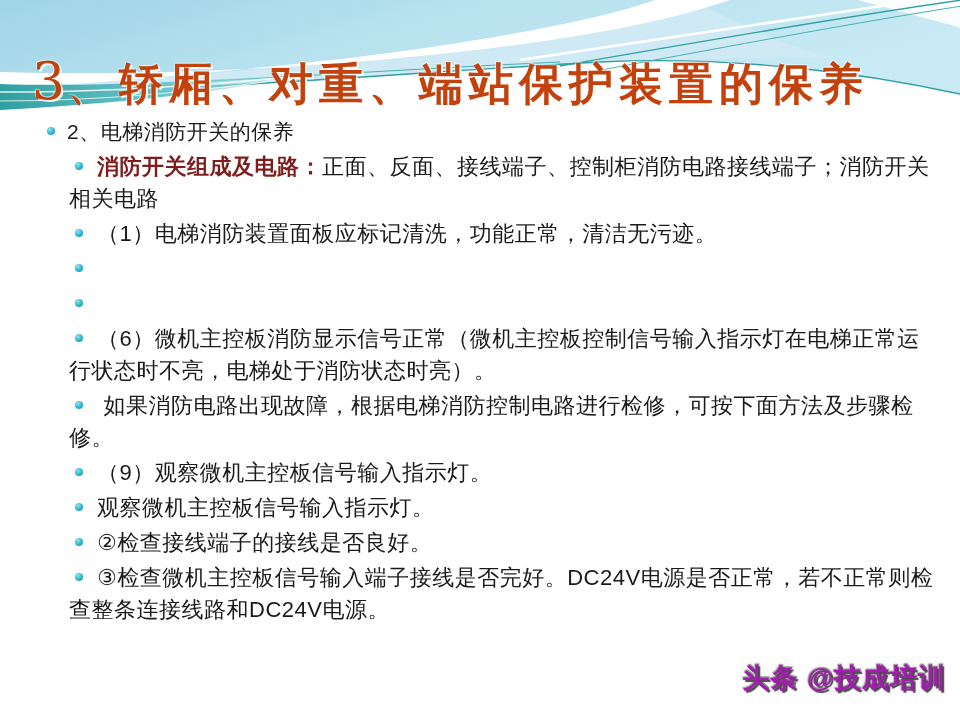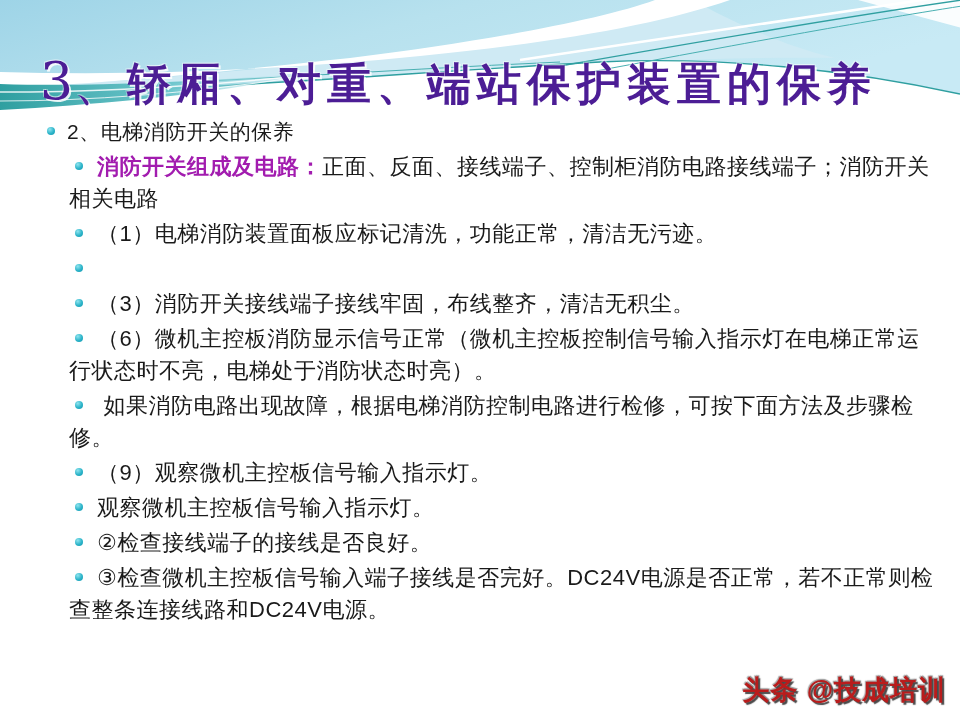--- a/index.html
+++ b/index.html
@@ -3,42 +3,42 @@
 <meta charset="utf-8">
 <style>
   html,body{margin:0;padding:0;}
   body{
     width:960px;height:720px;position:relative;overflow:hidden;
     background:#ffffff;
     font-family:"Liberation Sans","DejaVu Sans",sans-serif;
   }
   .header-art{position:absolute;top:0;left:0;width:960px;height:132px;z-index:1;}
   .title{
-    position:absolute;left:40px;top:18px;z-index:2;white-space:nowrap;
-    font-weight:bold;color:#4c1d95;font-size:44px;letter-spacing:6px;
+    position:absolute;left:32px;top:18px;z-index:2;white-space:nowrap;
+    font-weight:bold;color:#c2410c;font-size:44px;letter-spacing:6px;
     text-shadow:2px 2px 0 rgba(255,255,255,.85),-1px -1px 0 rgba(255,255,255,.45),1px -1px 0 rgba(255,255,255,.35);
   }
   .title .num{
     font-family:"DejaVu Serif","Liberation Serif",serif;
     font-weight:normal;font-size:52px;letter-spacing:0;margin-right:2px;
   }
   .content{position:relative;z-index:3;padding-top:116px;}
   .para{position:relative;color:#1a1a1a;letter-spacing:.5px;}
   .para.l1{margin:0 25px 3px 47px;font-size:21px;line-height:32px;}
   .para.l2{margin:0 24px 3px 69px;font-size:22px;line-height:32px;text-indent:6px;}
   .bullet{
     display:inline-block;width:8px;height:8px;border-radius:50%;
     background:radial-gradient(circle at 35% 30%,#8fe4ef 0%,#2cb4c9 55%,#1295ad 100%);
     vertical-align:middle;margin-right:12px;margin-top:-4px;text-indent:0;
   }
   .para.l2 .bullet{width:8px;height:8px;margin-right:14px;}
-  .lead{color:#a21caf;font-weight:bold;}
+  .lead{color:#7f1d1d;font-weight:bold;}
   .watermark{
-    position:absolute;right:14px;bottom:12px;z-index:4;
-    font-size:27px;font-weight:bold;color:#b91c1c;letter-spacing:1px;
+    position:absolute;right:14px;bottom:24px;z-index:4;
+    font-size:27px;font-weight:bold;color:#a21caf;letter-spacing:1px;
     text-shadow:2px 2px 1px #4a4a4a,-1px -1px 1px #a8a8a8,1px -1px 1px #8a8a8a;
   }
 </style>
 </head>
 <body>
 
 <svg class="header-art" width="960" height="132" viewBox="0 0 960 132" preserveAspectRatio="none">
   <defs>
     <linearGradient id="gBlue" x1="0" y1="0" x2="1" y2="0.35">
       <stop offset="0" stop-color="#9ed4e7"></stop>
@@ -73,21 +73,21 @@
   <path d="M580,74 C740,44 860,22 962,6" fill="none" stroke="#49b0b2" stroke-width="1"></path>
 </svg>
 
 <h1 class="title"><span class="num">3、</span><span>轿厢、对重、端站保护装置的保养</span></h1>
 
 <div class="content">
     <p class="para l1"><span class="bullet"></span><span>2、电梯消防开关的保养</span></p>
     <p class="para l2"><span class="bullet"></span><span class="lead">消防开关组成及电路：</span><span>正面、反面、接线端子、控制柜消防电路接线端子；消防开关相关电路</span></p>
     <p class="para l2"><span class="bullet"></span><span>（1）电梯消防装置面板应标记清洗，功能正常，清洁无污迹。</span></p>
     <p class="para l2"><span class="bullet"></span></p>
-    <p class="para l2"><span class="bullet"></span><span>（3）消防开关接线端子接线牢固，布线整齐，清洁无积尘。</span></p>
+    <p class="para l2"><span class="bullet"></span></p>
     <p class="para l2"><span class="bullet"></span><span>（6）微机主控板消防显示信号正常（微机主控板控制信号输入指示灯在电梯正常运行状态时不亮，电梯处于消防状态时亮）。</span></p>
     <p class="para l2"><span class="bullet"></span><span> 如果消防电路出现故障，根据电梯消防控制电路进行检修，可按下面方法及步骤检修。</span></p>
     <p class="para l2"><span class="bullet"></span><span>（9）观察微机主控板信号输入指示灯。</span></p>
     <p class="para l2"><span class="bullet"></span><span>观察微机主控板信号输入指示灯。</span></p>
     <p class="para l2"><span class="bullet"></span><span>②检查接线端子的接线是否良好。</span></p>
     <p class="para l2"><span class="bullet"></span><span>③检查微机主控板信号输入端子接线是否完好。DC24V电源是否正常，若不正常则检查整条连接线路和DC24V电源。</span></p>
   </div>
 
 <div class="watermark">头条 @技成培训</div>
 

